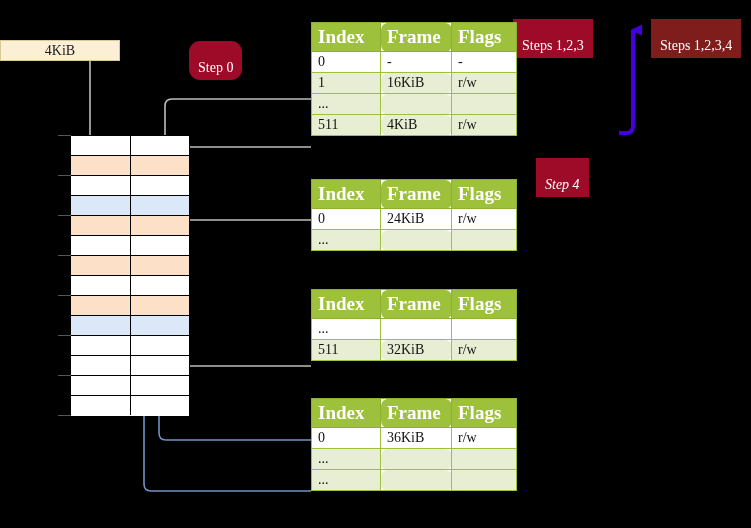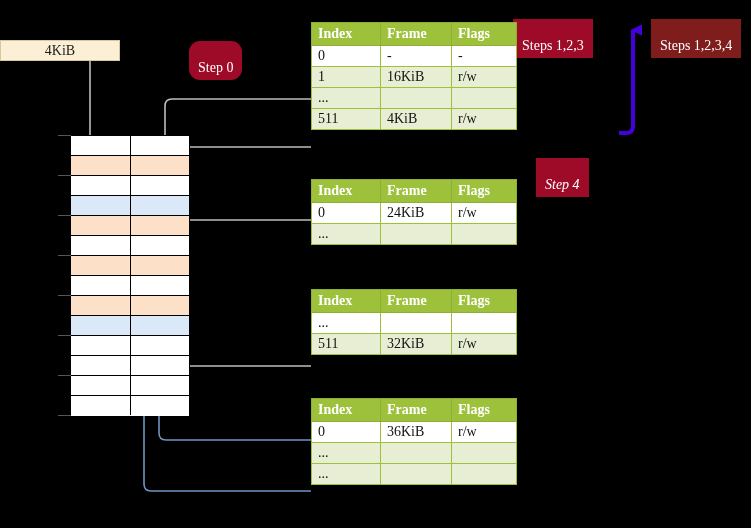--- a/index.html
+++ b/index.html
@@ -31,27 +31,27 @@
   .tick{position:absolute;left:58px;width:13px;height:0;
         border-top:1.5px solid #555;}
   .grid-divider{position:absolute;left:130px;top:135px;
         width:0;height:280px;border-left:1.5px solid #000;}
 
   
   table.pt{position:absolute;border-collapse:collapse;
            font-size:14px;color:#111;background:#fff;}
   table.pt th{background:#9ec13c;color:#fff;font-weight:bold;
               text-align:left;padding:3px 6px;border:1px solid #8fae36;
-              font-size:14px;}
+              font-size:19px;}
   table.pt td{padding:2px 6px;border:1px solid #9ec13c;
               height:18px;box-sizing:border-box;}
   table.pt tr.alt td{background:#e8eed3;}
   table.pt td.hl{background:#fbf7a5;}
   .c-idx{width:56px;}
-  .c-frm{width:58px;}
+  .c-frm{width:58px;border-radius:7px;}
   .c-flg{width:52px;}
 
   
   #wires{position:absolute;left:0;top:0;width:751px;height:528px;
          pointer-events:none;}
 </style>
 </head>
 <body>
 
 <svg id="wires" viewBox="0 0 751 528">

